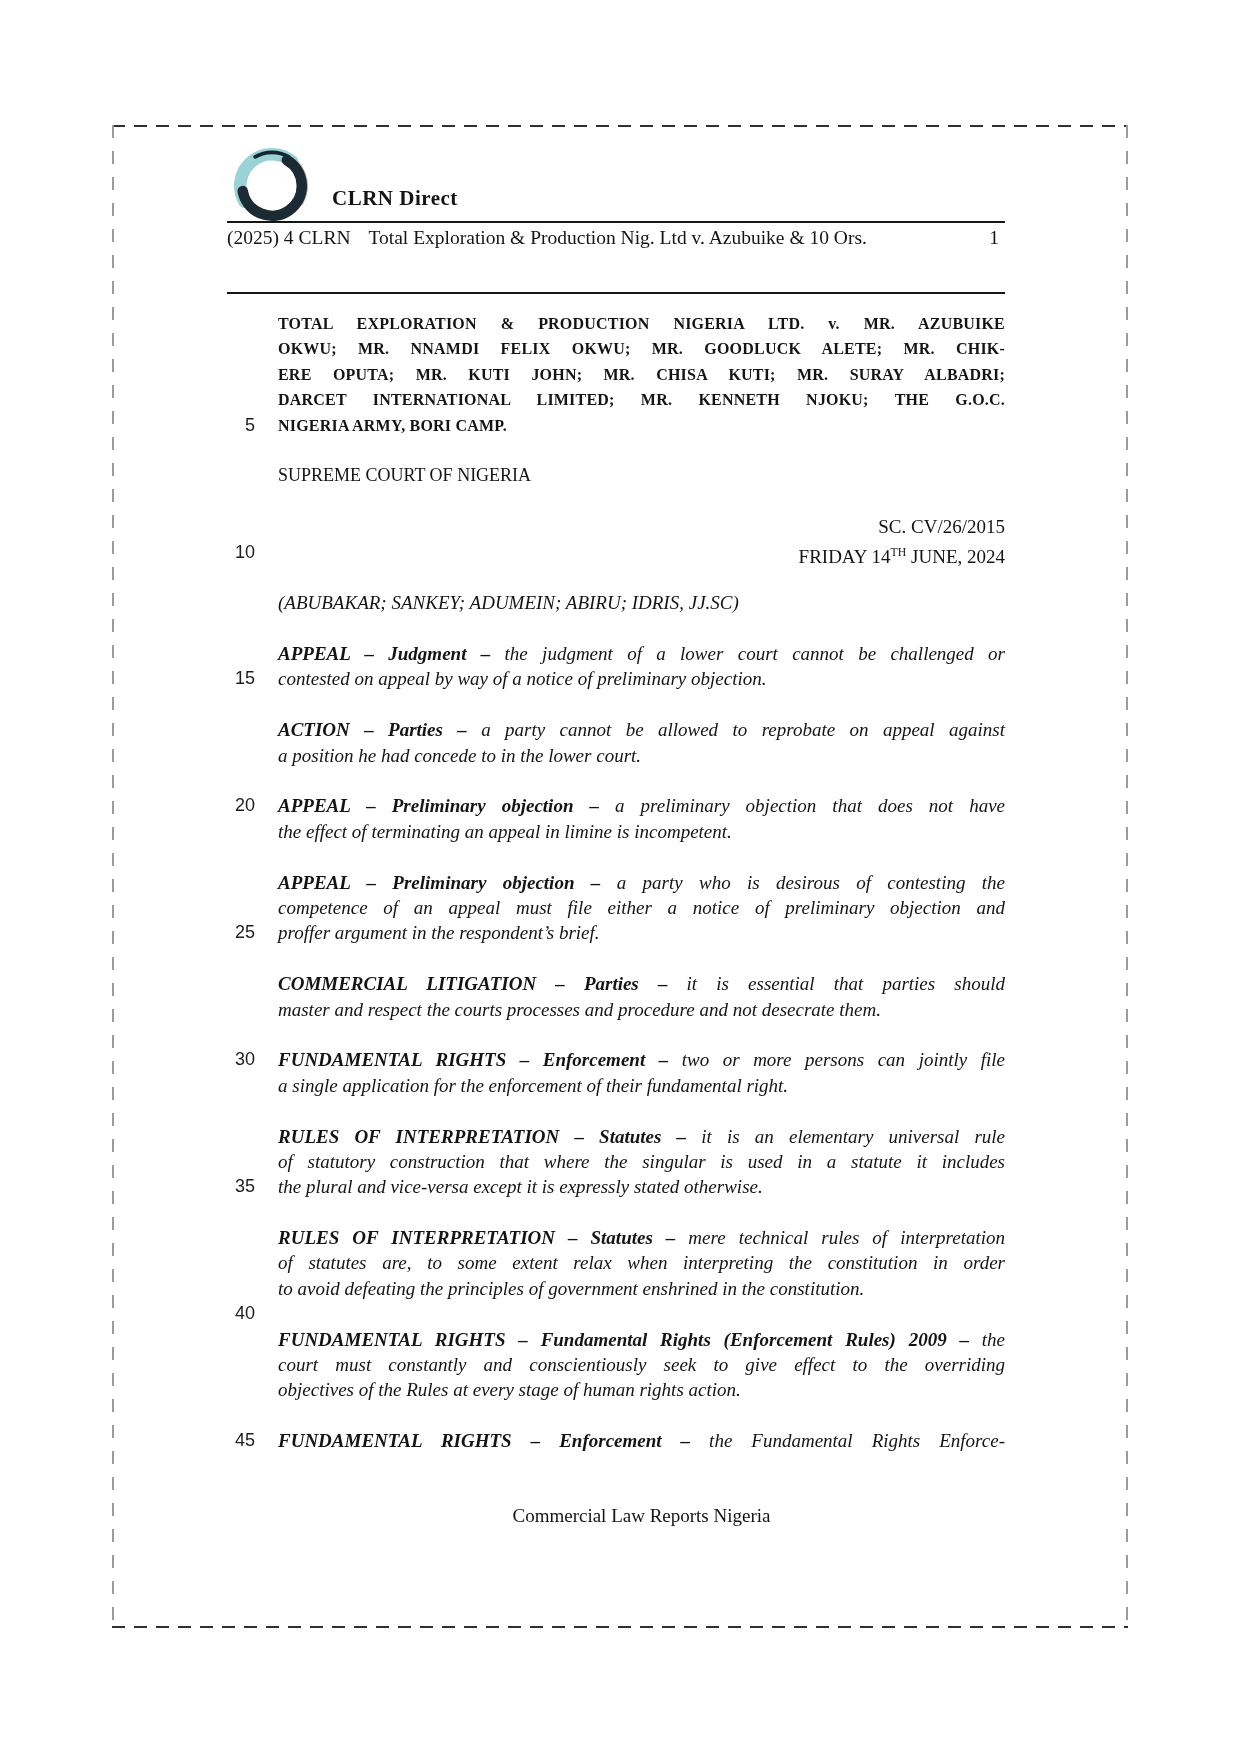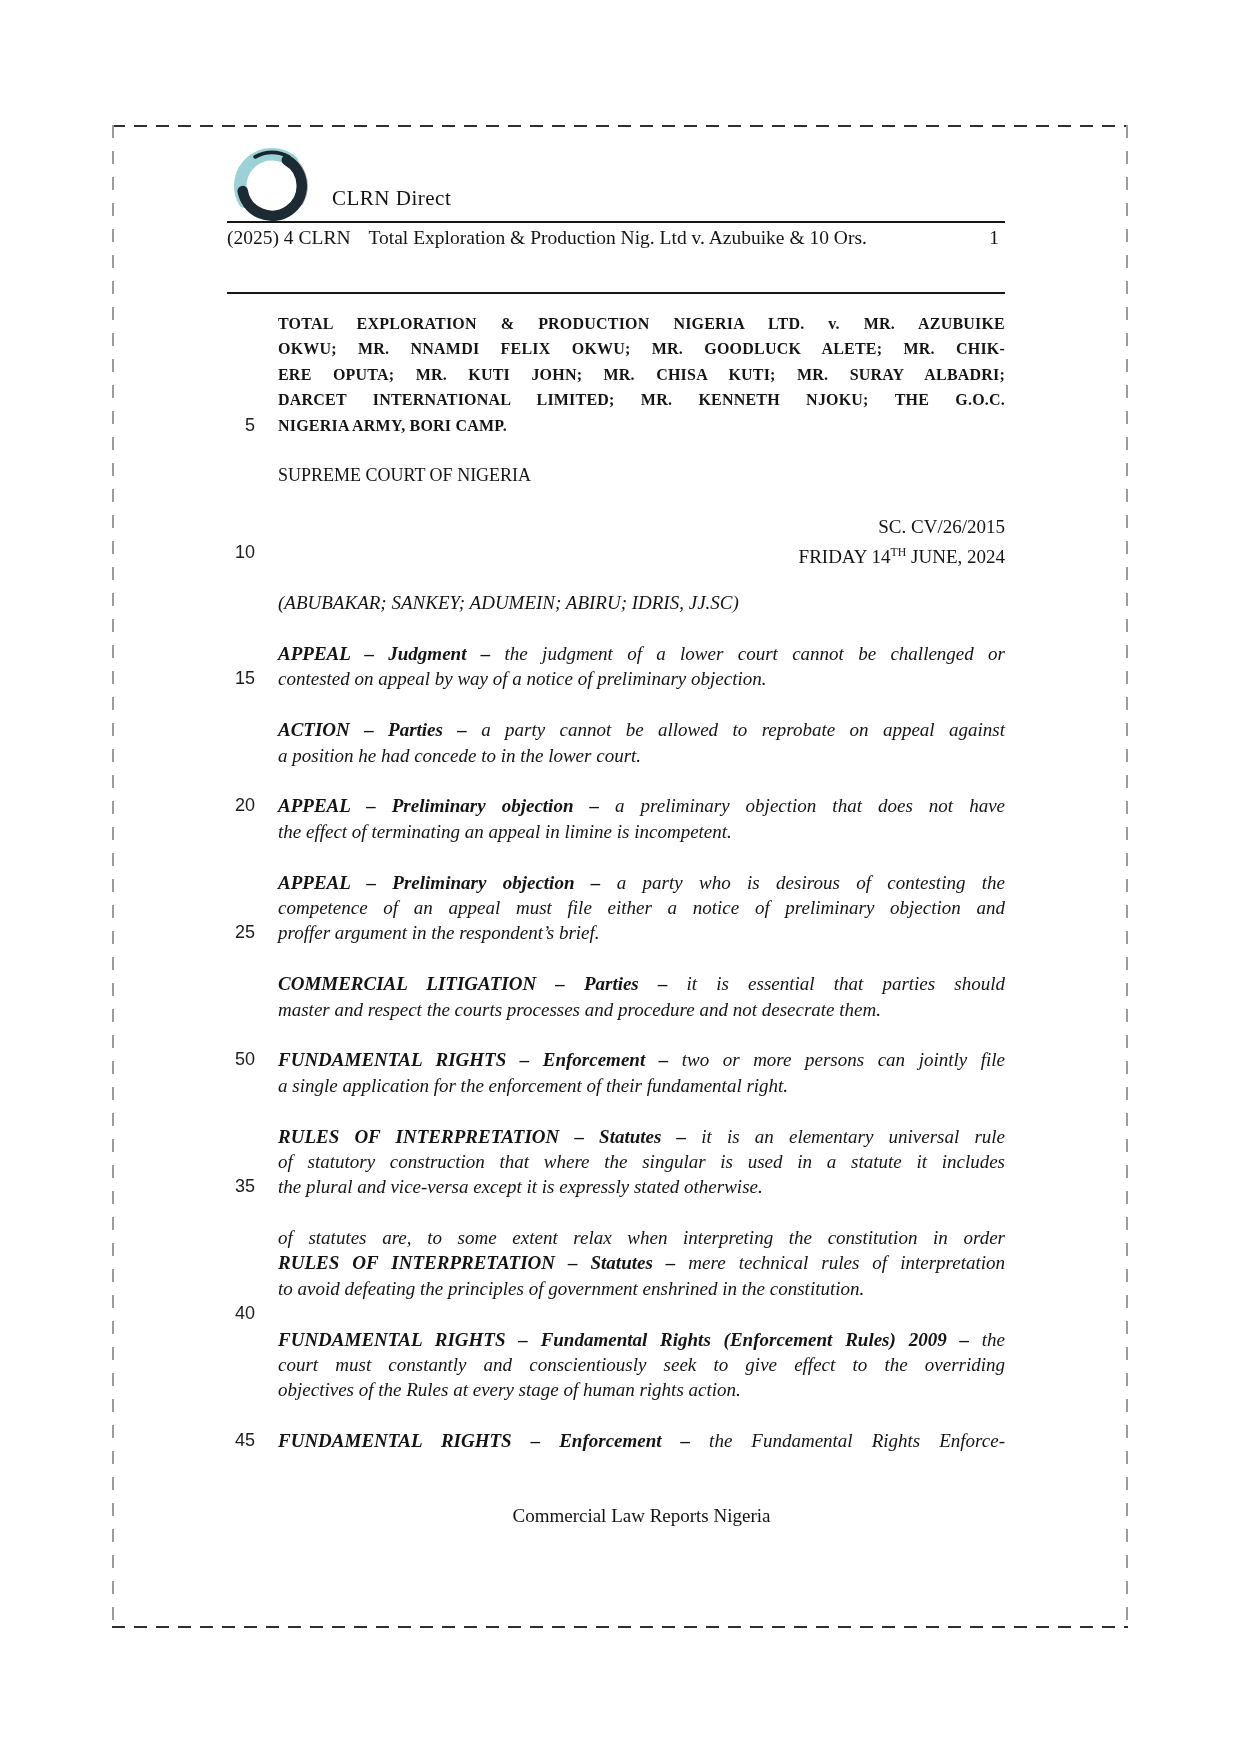--- a/index.html
+++ b/index.html
@@ -12,21 +12,21 @@
   .trim.t { left:112px; top:125px;  width:1016px; height:2px;
             background:repeating-linear-gradient(to right,#2f2f2f 0 13px,transparent 13px 22px); }
   .trim.b { left:112px; top:1626px; width:1016px; height:2px;
             background:repeating-linear-gradient(to right,#2f2f2f 0 13px,transparent 13px 22px); }
   .trim.l { left:112px; top:125px;  width:2px; height:1503px;
             background:repeating-linear-gradient(to bottom,#9c9c9c 0 13px,transparent 13px 26px); }
   .trim.r { left:1126px; top:125px; width:2px; height:1503px;
             background:repeating-linear-gradient(to bottom,#9c9c9c 0 13px,transparent 13px 26px); }
 
   .logo { position:absolute; left:222px; top:136px; width:100px; height:96px; }
-  .brand { position:absolute; left:332px; top:186px; font-size:21px; font-weight:normal; letter-spacing:0.5px; }
+  .brand { position:absolute; left:332px; top:186px; font-size:21px; font-weight:bold; letter-spacing:0.5px; }
 
   .rule { position:absolute; left:227px; width:778px; height:2px; background:#161616; }
   .rule.one { top:221px; }
   .rule.two { top:292px; }
 
   .citeline { position:absolute; left:227px; top:227px; width:778px;
               display:flex; align-items:baseline; font-size:19.5px; }
   .citeline .vol { flex:0 0 auto; }
   .citeline .case { flex:0 0 auto; margin-left:18px; }
   .citeline .pg { margin-left:auto; padding-right:6px; }
@@ -189,21 +189,21 @@
   </div>
       <div class="row cw">
     <span class="gutter"></span>
     <span class="linetext"><span>master and respect the courts processes and procedure and not desecrate them.</span></span>
   </div>
       <div class="row blank">
     <span class="gutter"></span>
     <span class="linetext"></span>
   </div>
       <div class="row cw stretch">
-    <span class="gutter">50</span>
+    <span class="gutter">30</span>
     <span class="linetext"><b class="lead">FUNDAMENTAL RIGHTS – Enforcement –</b><span> two or more persons can jointly file</span></span>
   </div>
       <div class="row cw">
     <span class="gutter"></span>
     <span class="linetext"><span>a single application for the enforcement of their fundamental right.</span></span>
   </div>
       <div class="row blank">
     <span class="gutter"></span>
     <span class="linetext"></span>
   </div>
@@ -218,25 +218,25 @@
       <div class="row cw">
     <span class="gutter">35</span>
     <span class="linetext"><span>the plural and vice-versa except it is expressly stated otherwise.</span></span>
   </div>
       <div class="row blank">
     <span class="gutter"></span>
     <span class="linetext"></span>
   </div>
       <div class="row cw stretch">
     <span class="gutter"></span>
+    <span class="linetext"><b class="lead">RULES OF INTERPRETATION – Statutes –</b><span> mere technical rules of interpretation</span></span>
+  </div>
+      <div class="row cw stretch">
+    <span class="gutter"></span>
     <span class="linetext"><span>of statutes are, to some extent relax when interpreting the constitution in order</span></span>
-  </div>
-      <div class="row cw stretch">
-    <span class="gutter"></span>
-    <span class="linetext"><b class="lead">RULES OF INTERPRETATION – Statutes –</b><span> mere technical rules of interpretation</span></span>
   </div>
       <div class="row cw">
     <span class="gutter"></span>
     <span class="linetext"><span>to avoid defeating the principles of government enshrined in the constitution.</span></span>
   </div>
       <div class="row blank">
     <span class="gutter">40</span>
     <span class="linetext"></span>
   </div>
       <div class="row cw stretch">

